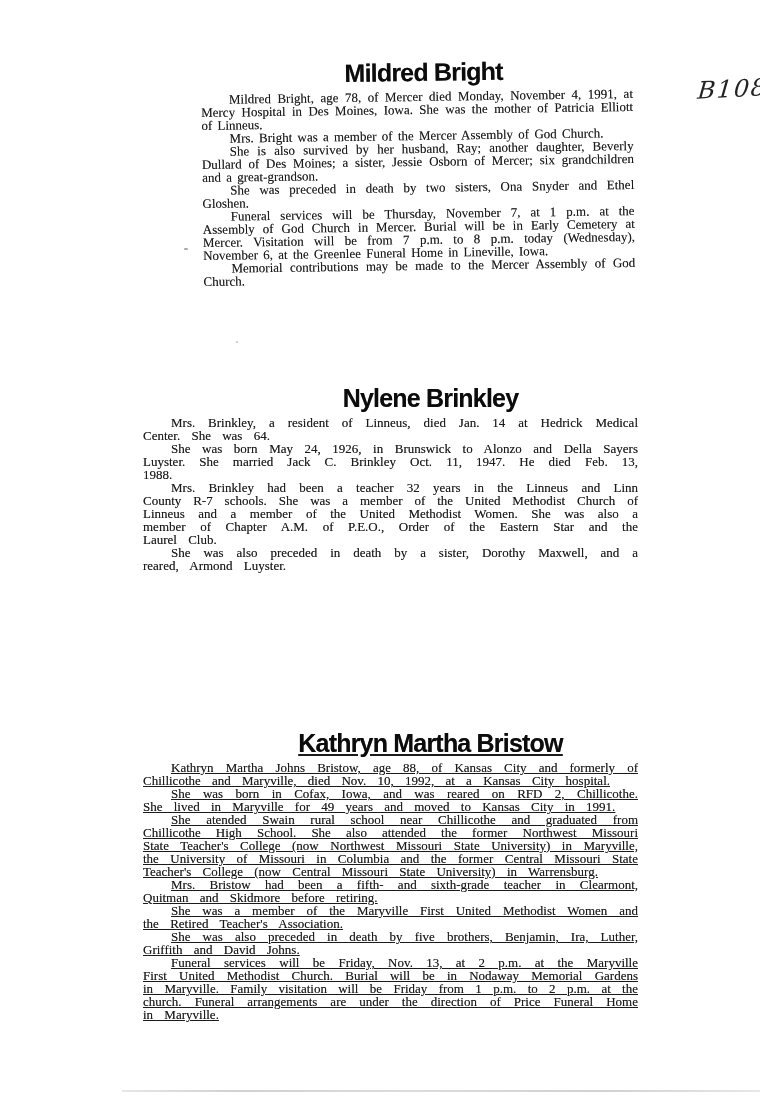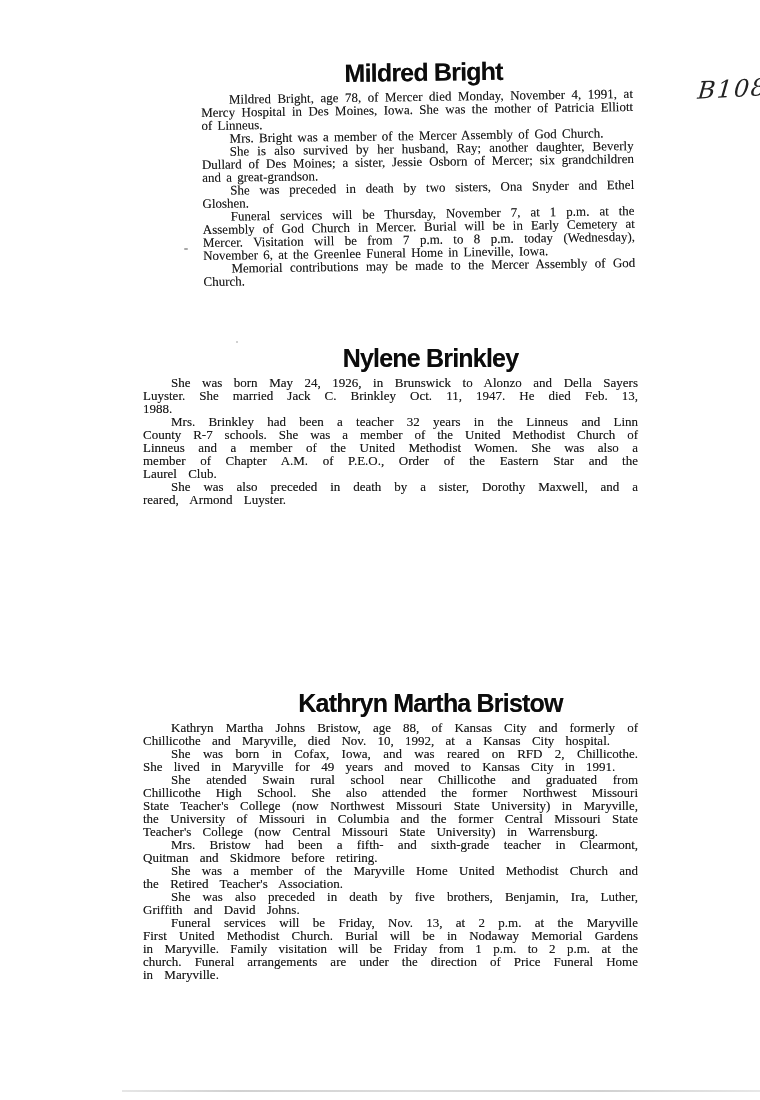--- a/index.html
+++ b/index.html
@@ -14,35 +14,35 @@
     background: var(--paper, #ffffff);
     overflow: hidden;
     font-family: "Liberation Serif", serif;
   }
   .obit {
     position: absolute;
     color: var(--ink, #1b1b1b);
   }
   .obit--bright   { left: 202px; top: 58px;  width: 432px; transform: rotate(-0.8deg); }
   .obit--brinkley { left: 143px; top: 344px; width: 495px; }
-  .obit--bristow  { left: 143px; top: 689px; width: 495px; }
+  .obit--bristow  { left: 143px; top: 689px; width: 495px; text-decoration: underline; }
   .obit-title {
     margin: 0 0 3px 0;
     font-family: "Liberation Sans", sans-serif;
     font-weight: 700;
     font-size: 25px;
     line-height: 29px;
     letter-spacing: -0.8px;
     text-align: center;
     color: #0c0c0c;
     text-shadow: 0 0 0.6px rgba(0,0,0,0.55);
     white-space: nowrap;
   }
   .obit--bright .obit-title { padding-left: 14px; }
-  .obit--brinkley .obit-title, .obit--bristow .obit-title { padding-left: 80px; }
+  .obit--brinkley .obit-title, .obit--bristow .obit-title { padding-left: 80px; margin-top: 40px; }
   .obit-body p {
     margin: 0;
     font-size: 13px;
     line-height: 13px;
     text-align: justify;
     text-indent: 28px;
     text-shadow: 0 0 0.35px rgba(0,0,0,0.5);
   }
   .obit--bright .obit-body p { word-spacing: 2px; }
   .obit--brinkley .obit-body p, .obit--bristow .obit-body p { word-spacing: 8px; }
@@ -90,34 +90,35 @@
       <p>She is also survived by her husband, Ray; another daughter, Beverly Dullard of Des Moines; a sister, Jessie Osborn of Mercer; six grandchildren and a great-grandson.</p>
       <p>She was preceded in death by two sisters, Ona Snyder and Ethel Gloshen.</p>
       <p>Funeral services will be Thursday, November 7, at 1 p.m. at the Assembly of God Church in Mercer. Burial will be in Early Cemetery at Mercer. Visitation will be from 7 p.m. to 8 p.m. today (Wednesday), November 6, at the Greenlee Funeral Home in Lineville, Iowa.</p>
       <p>Memorial contributions may be made to the Mercer Assembly of God Church.</p>
     </div>
   </section>
 
   <section class="obit obit--brinkley">
     <h1 class="obit-title">Nylene Brinkley</h1>
     <div class="obit-body">
+      <p>Mrs. Brinkley, a resident of Linneus, died Jan. 14 at Hedrick Medical Center. She was 64.</p>
       <p>She was born May 24, 1926, in Brunswick to Alonzo and Della Sayers Luyster. She married Jack C. Brinkley Oct. 11, 1947. He died Feb. 13, 1988.</p>
       <p>Mrs. Brinkley had been a teacher 32 years in the Linneus and Linn County R-7 schools. She was a member of the United Methodist Church of Linneus and a member of the United Methodist Women. She was also a member of Chapter A.M. of P.E.O., Order of the Eastern Star and the Laurel Club.</p>
       <p>She was also preceded in death by a sister, Dorothy Maxwell, and a reared, Armond Luyster.</p>
     </div>
   </section>
 
   <section class="obit obit--bristow">
     <h1 class="obit-title">Kathryn Martha Bristow</h1>
     <div class="obit-body">
       <p>Kathryn Martha Johns Bristow, age 88, of Kansas City and formerly of Chillicothe and Maryville, died Nov. 10, 1992, at a Kansas City hospital.</p>
       <p>She was born in Cofax, Iowa, and was reared on RFD 2, Chillicothe. She lived in Maryville for 49 years and moved to Kansas City in 1991.</p>
       <p>She atended Swain rural school near Chillicothe and graduated from Chillicothe High School. She also attended the former Northwest Missouri State Teacher's College (now Northwest Missouri State University) in Maryville, the University of Missouri in Columbia and the former Central Missouri State Teacher's College (now Central Missouri State University) in Warrensburg.</p>
       <p>Mrs. Bristow had been a fifth- and sixth-grade teacher in Clearmont, Quitman and Skidmore before retiring.</p>
-      <p>She was a member of the Maryville Home United Methodist Church and the Retired Teacher's Association.</p>
+      <p>She was a member of the Maryville First United Methodist Women and the Retired Teacher's Association.</p>
       <p>She was also preceded in death by five brothers, Benjamin, Ira, Luther, Griffith and David Johns.</p>
       <p>Funeral services will be Friday, Nov. 13, at 2 p.m. at the Maryville First United Methodist Church. Burial will be in Nodaway Memorial Gardens in Maryville. Family visitation will be Friday from 1 p.m. to 2 p.m. at the church. Funeral arrangements are under the direction of Price Funeral Home in Maryville.</p>
     </div>
   </section>
 
   <div class="speckle speckle--1"></div>
   <div class="speckle speckle--2"></div>
   <div class="scan-line"></div>
 
 </div>

